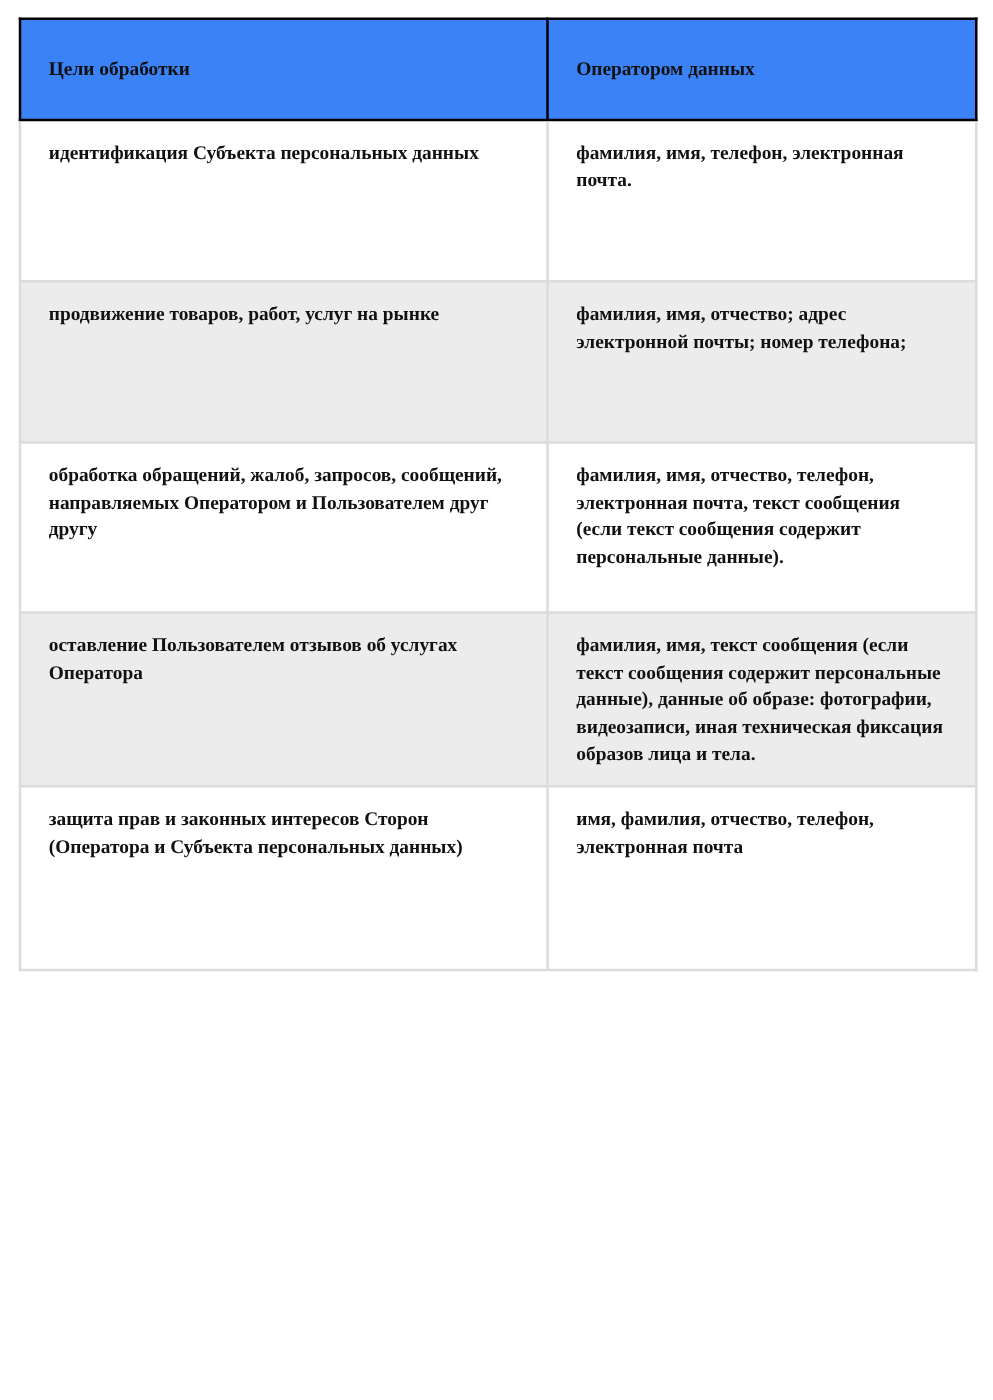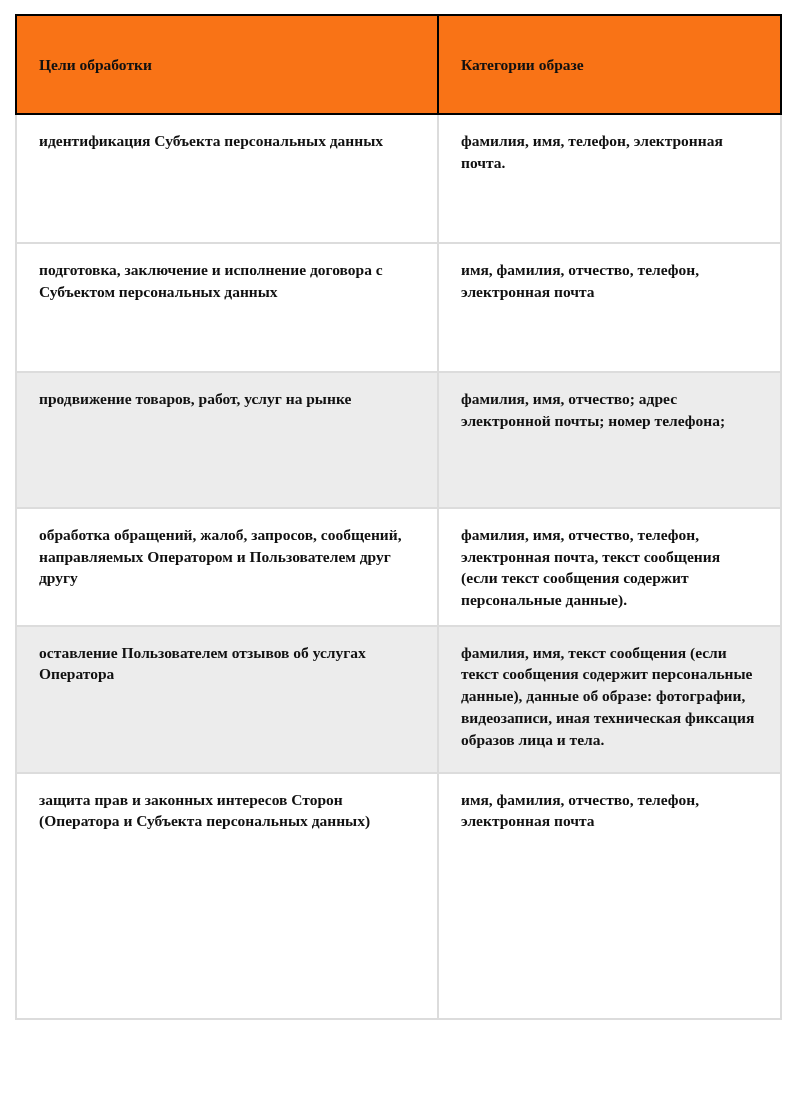--- a/index.html
+++ b/index.html
@@ -28,22 +28,22 @@
   col.col-purpose{ width:422px; }
   col.col-categories{ width:343px; }
 
   thead th{
     border:2px solid var(--header-border);
     font-weight:bold;
     font-size:15.5px;
     text-align:left;
     vertical-align:middle;
     padding:10px 22px;
-    height:99px;
-    background:#f97316;
+    height:81px;
+    background:#3b82f6;
   }
   tbody td{
     border:2px solid var(--body-border);
     font-size:15.5px;
     line-height:1.4;
     text-align:left;
     vertical-align:top;
     padding:15px 22px 14px 22px;
     background:#ffffff;
     font-weight:bold;
@@ -64,31 +64,27 @@
 
 <div class="page">
   <table class="policy-table">
     <colgroup>
       <col class="col-purpose">
       <col class="col-categories">
     </colgroup>
     <thead>
       <tr>
         <th>Цели обработки</th>
-        <th>Категории образе</th>
+        <th>Оператором данных</th>
       </tr>
     </thead>
     <tbody>
       <tr>
         <td>идентификация Субъекта персональных данных</td>
         <td>фамилия, имя, телефон, электронная почта.</td>
-      </tr>
-      <tr>
-        <td>подготовка, заключение и исполнение договора с Субъектом персональных данных</td>
-        <td>имя, фамилия, отчество, телефон, электронная почта</td>
       </tr>
       <tr class="shaded">
         <td>продвижение товаров, работ, услуг на рынке</td>
         <td>фамилия, имя, отчество; адрес электронной почты; номер телефона;</td>
       </tr>
       <tr>
         <td>обработка обращений, жалоб, запросов, сообщений, направляемых Оператором и Пользователем друг другу</td>
         <td>фамилия, имя, отчество, телефон, электронная почта, текст сообщения (если текст сообщения содержит персональные данные).</td>
       </tr>
       <tr class="shaded">

